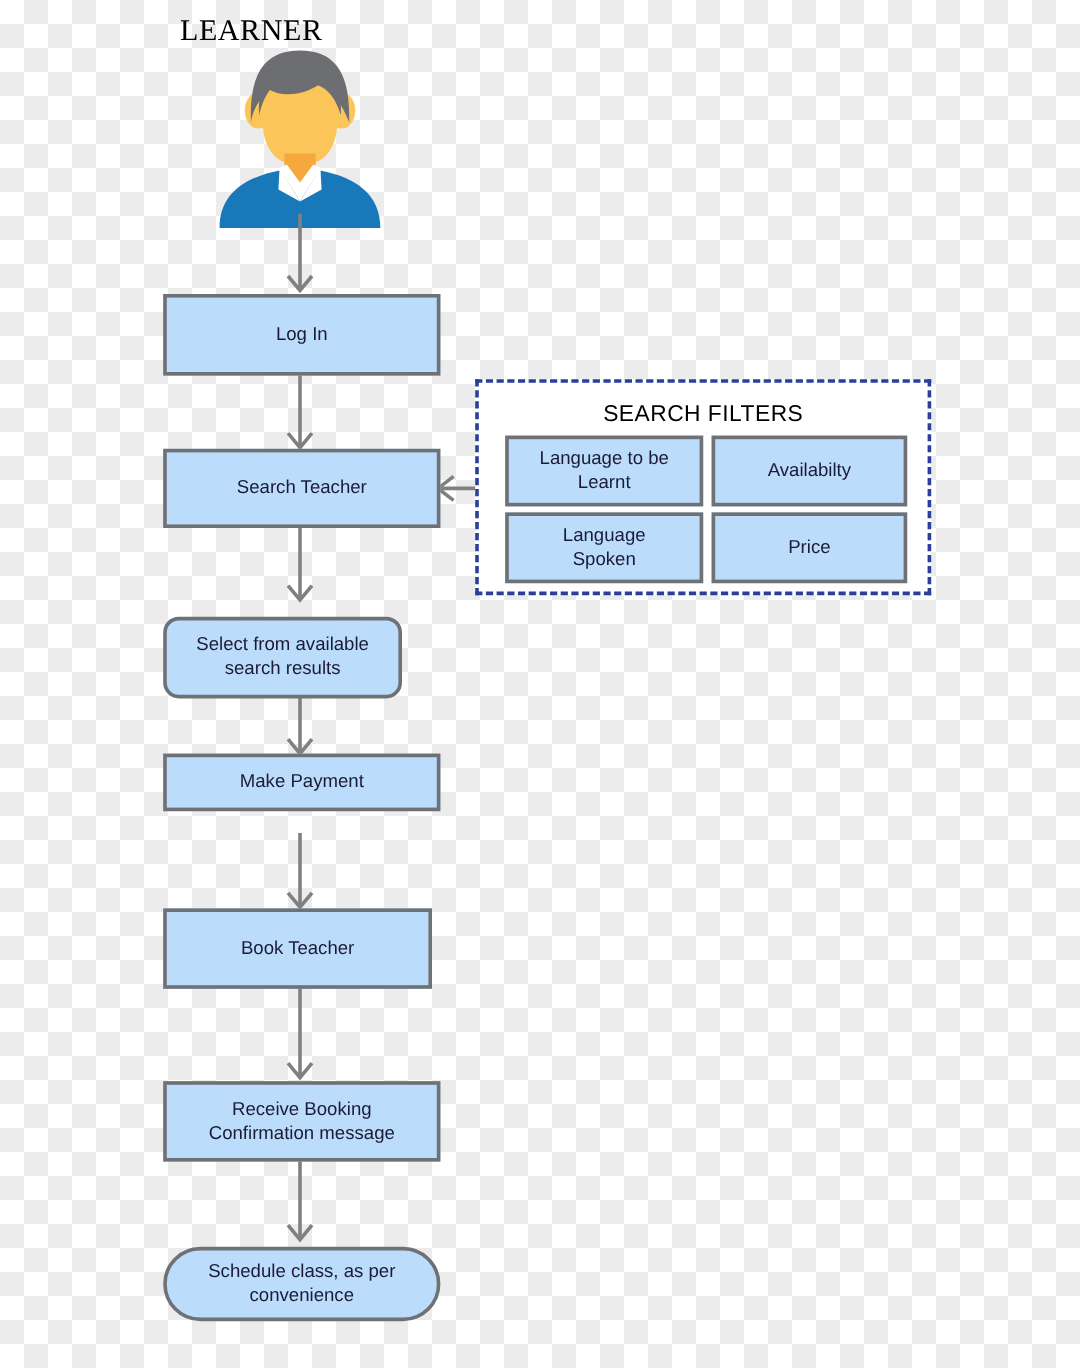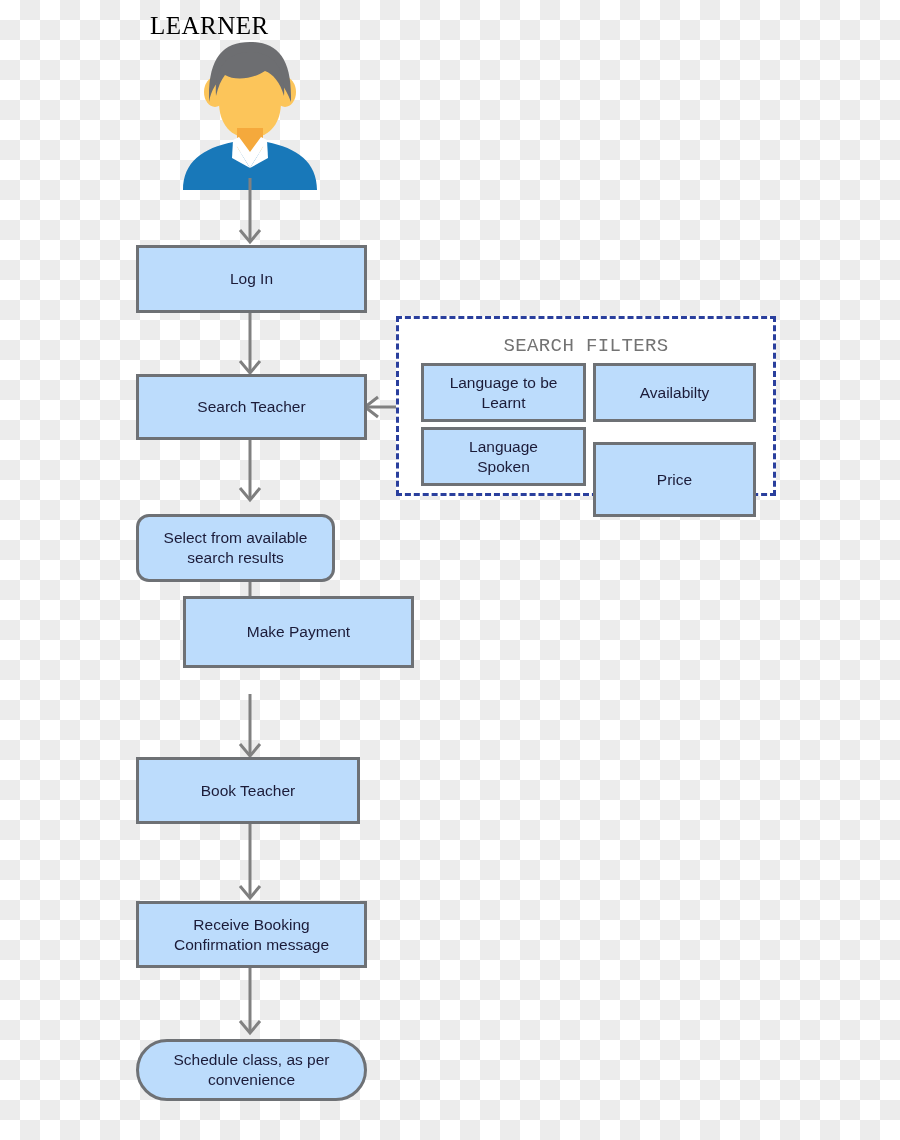--- a/index.html
+++ b/index.html
@@ -85,23 +85,22 @@
     border: 3px dashed #2a3f9d;
     background: #ffffff;
   }
   .filters-title {
     position: absolute;
     left: 0;
     top: 16px;
     width: 100%;
     text-align: center;
     font-size: 19px;
-    color: #737373;
+    color: #000000;
     letter-spacing: 0.4px;
-    font-family: Liberation Mono, monospace;
   }
   .filter-box {
     position: absolute;
     box-sizing: border-box;
     background: #bcdcfc;
     border: 3px solid #6e7175;
     color: #1b1b38;
     display: flex;
     align-items: center;
     justify-content: center;
@@ -185,21 +184,21 @@
   </div>
 
   <div class="node" style="left:136px; top:374px; width:231px; height:66px;">
     <span>Search Teacher</span>
   </div>
 
   <div class="node" style="left:136px; top:514px; width:199px; height:68px;border-radius:13px;">
     <span>Select from available<br>search results</span>
   </div>
 
-  <div class="node" style="left:136px; top:596px; width:231px; height:72px;margin-left:47px;">
+  <div class="node" style="left:136px; top:628px; width:231px; height:48px;">
     <span>Make Payment</span>
   </div>
 
   <div class="node" style="left:136px; top:757px; width:224px; height:67px;">
     <span>Book Teacher</span>
   </div>
 
   <div class="node" style="left:136px; top:901px; width:231px; height:67px;align-items:center;">
     <span>Receive Booking<br>Confirmation message</span>
   </div>
@@ -216,18 +215,18 @@
     </div>
 
     <div class="filter-box" style="left:194px; top:44px; width:163px; height:59px;">
       <span>Availabilty</span>
     </div>
 
     <div class="filter-box" style="left:22px; top:108px; width:165px; height:59px;">
       <span>Language<br>Spoken</span>
     </div>
 
-    <div class="filter-box" style="left:194px; top:108px; width:163px; height:75px;margin-top:15px;">
+    <div class="filter-box" style="left:194px; top:108px; width:163px; height:59px;">
       <span>Price</span>
     </div>
   </div>
 
 </div>
 
 </body></html>

